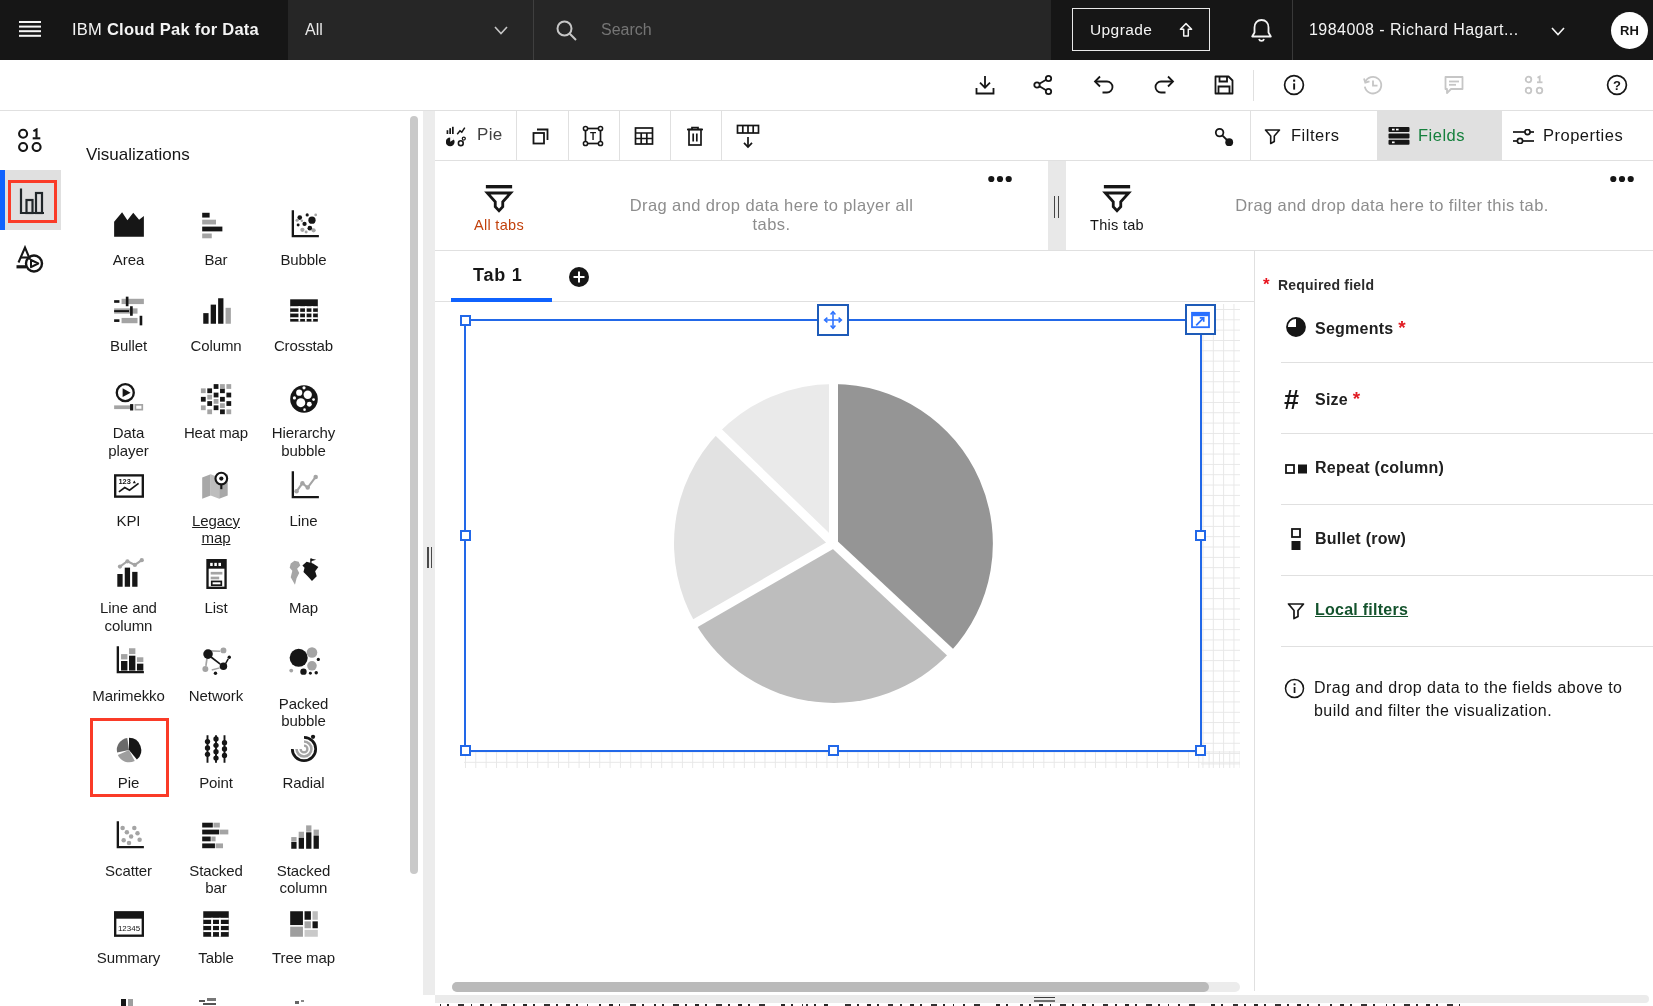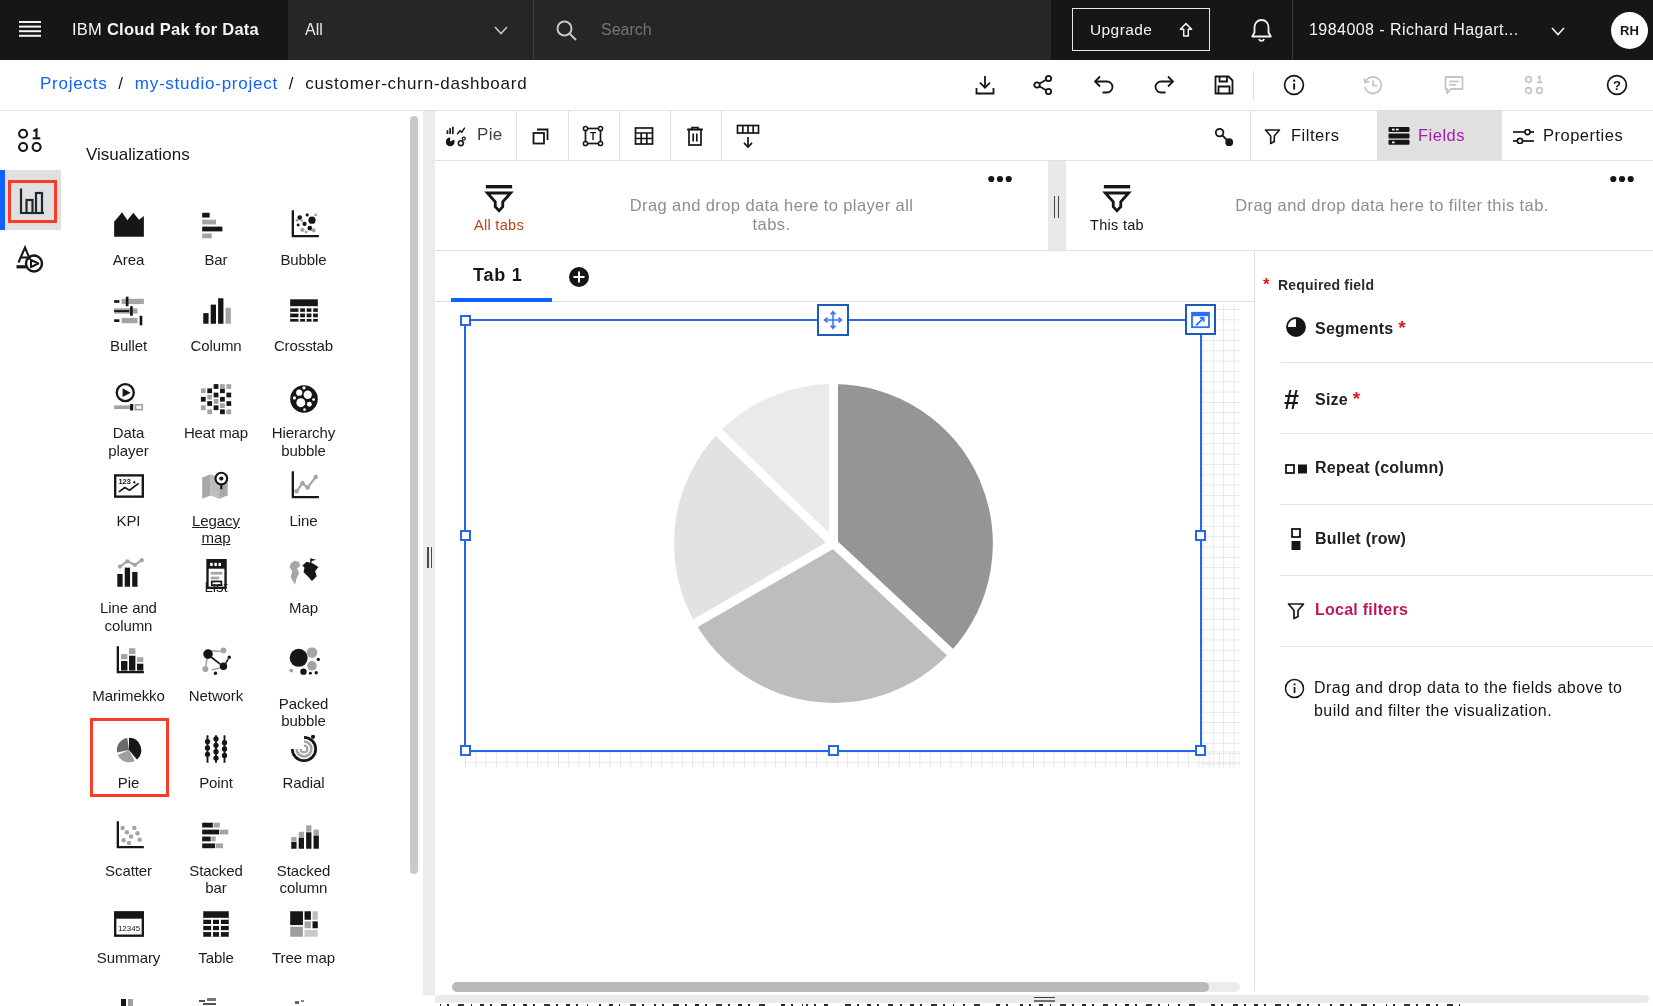--- a/index.html
+++ b/index.html
@@ -44,23 +44,20 @@
   </svg>
   <div class="abs" style="left:1292px;top:0;width:1px;height:60px;background:#393939;"></div>
   <div class="abs" style="left:1309px;top:21px;font-size:16px;letter-spacing:0.45px;color:#f4f4f4;">1984008 - Richard Hagart...</div>
   <svg class="abs" style="left:1551px;top:27px;" width="14" height="9" viewBox="0 0 14 9" fill="none" stroke="#f4f4f4" stroke-width="1.6">
       <path d="M1 1 L7 7.5 L13 1"></path>
     </svg>
   <div class="abs" style="left:1611px;top:12px;width:37px;height:37px;border-radius:50%;background:#fff;text-align:center;line-height:37px;font-size:13px;font-weight:600;color:#161616;">RH</div>
 </div>
 
 <div class="abs" style="left:0;top:60px;width:1653px;height:51px;background:#fff;border-bottom:1px solid #e0e0e0;">
-  <div class="abs" style="left:40px;top:14px;font-size:17px;letter-spacing:0.75px;">
-    <span style="color:#0f62fe;">Projects</span><span style="color:#161616;">&nbsp;&nbsp;/&nbsp;&nbsp;</span><span style="color:#0f62fe;">my-studio-project</span><span style="color:#161616;">&nbsp;&nbsp;/&nbsp;&nbsp;customer-churn-dashboard</span>
-  </div>
 
   <svg class="abs" style="left:974px;top:14px;" width="22" height="22" viewBox="0 0 22 22" fill="none" stroke="#161616" stroke-width="1.8">
     <path d="M11 2 V13"></path>
       <path d="M6 8.7 L11 13.7 L16 8.7"></path>
       <path d="M2.5 14 V19.5 H19.5 V14"></path>
   </svg>
 
   <svg class="abs" style="left:1032px;top:14px;" width="22" height="22" viewBox="0 0 22 22" fill="none" stroke="#161616" stroke-width="1.8">
     <circle cx="16.5" cy="4.5" r="2.7"></circle>
       <circle cx="5" cy="11" r="2.7"></circle>
@@ -291,21 +288,21 @@
 <svg class="abs" style="left:199px;top:556.5px;" width="34" height="34" viewBox="0 0 32 32">
   <rect x="8" y="3" width="17" height="26" fill="none" stroke="#161616" stroke-width="2.2"></rect>
   <rect x="8" y="3" width="17" height="8" fill="#161616"></rect>
   <rect x="10.5" y="5.5" width="2.4" height="3" fill="#fff"></rect>
     <rect x="14.4" y="5.5" width="2.4" height="3" fill="#fff"></rect>
     <rect x="18.3" y="5.5" width="2.4" height="3" fill="#fff"></rect>
   <rect x="11" y="14" width="11" height="2.5" fill="#a4a4a4"></rect>
     <rect x="11" y="18.5" width="8" height="2.5" fill="#a4a4a4"></rect>
   <rect x="12" y="23" width="9" height="3.5" fill="none" stroke="#161616" stroke-width="1.6"></rect>
 </svg>
-<div class="abs lbl" style="left:161px;top:578px;width:110px;">List</div>
+<div class="abs lbl" style="left:161px;top:599px;width:110px;">List</div>
 <svg class="abs" style="left:286.5px;top:556.5px;" width="34" height="34" viewBox="0 0 32 32">
   <path d="M3.5 6 L7 3.5 L11 4.5 L12.5 8 L9.5 11 L11.5 15 L9 20 L7.5 26 L3.5 19 L5 13 L2.5 10 Z" fill="#a6a6a6"></path>
   <path d="M14.5 8 L18.5 4.5 L24.5 6 L29.5 9.5 L26.5 13.5 L28 18 L23.5 22.5 L19.5 18 L15.5 14 L16.5 10 Z" fill="#161616"></path>
   <path d="M22.5 1.5 V6.5" stroke="#161616" stroke-width="1.3"></path>
   <path d="M22.5 1.5 L27.5 2.6 L22.5 4 Z" fill="#161616"></path>
 </svg>
 <div class="abs lbl" style="left:248.5px;top:599px;width:110px;">Map</div>
 
 <svg class="abs" style="left:111.5px;top:644px;" width="34" height="34" viewBox="0 0 32 32">
   <path d="M5.5 2 V26.5 H30" fill="none" stroke="#161616" stroke-width="2.2"></path>
@@ -518,21 +515,21 @@
   </svg>
   <div class="abs" style="left:856px;top:15px;font-size:16.5px;letter-spacing:0.5px;color:#161616;">Filters</div>
   <svg class="abs" style="left:953px;top:16px;" width="22" height="19" viewBox="0 0 22 19">
     <rect x="0.5" y="0" width="21" height="5" rx="1" fill="#161616"></rect>
       <rect x="0.5" y="6.4" width="21" height="5" rx="1" fill="#161616"></rect>
       <rect x="0.5" y="12.8" width="21" height="5" rx="1" fill="#161616"></rect>
     <rect x="4" y="1.7" width="2.6" height="1.7" fill="#fff"></rect>
       <rect x="8" y="1.7" width="2.6" height="1.7" fill="#fff"></rect>
     <rect x="4" y="14.5" width="2.6" height="1.7" fill="#fff"></rect>
   </svg>
-  <div class="abs" style="left:983px;top:15px;font-size:16.5px;letter-spacing:0.5px;color:#a21caf;">Fields</div>
+  <div class="abs" style="left:983px;top:15px;font-size:16.5px;letter-spacing:0.5px;color:#15803d;">Fields</div>
   <svg class="abs" style="left:1078px;top:18px;" width="22" height="15" viewBox="0 0 22 15" fill="none" stroke="#161616" stroke-width="1.7">
     <path d="M0 3 H21"></path>
       <circle cx="14.5" cy="3" r="2.6" fill="#fff"></circle>
     <path d="M0 12 H21"></path>
       <circle cx="7" cy="12" r="2.6" fill="#fff"></circle>
   </svg>
   <div class="abs" style="left:1108px;top:15px;font-size:16.5px;letter-spacing:0.5px;color:#161616;">Properties</div>
 </div>
 
 <div class="abs" style="left:435px;top:161px;width:1218px;height:90px;background:#fff;border-bottom:1px solid #e0e0e0;">
@@ -647,21 +644,21 @@
 <svg class="abs" style="left:1289px;top:528px;" width="14" height="24" viewBox="0 0 14 24">
   <rect x="3" y="1" width="8" height="8" fill="none" stroke="#161616" stroke-width="1.8"></rect>
   <rect x="2.5" y="13" width="9" height="9" fill="#161616"></rect>
 </svg>
 <div class="abs" style="left:1315px;top:530px;font-size:16px;letter-spacing:0.25px;font-weight:700;color:#202020;">Bullet (row)</div>
 <div class="abs sep" style="left:1281px;top:575px;width:372px;height:1px;"></div>
 
 <svg class="abs" style="left:1287px;top:602px;" width="18" height="18" viewBox="0 0 18 18" fill="none" stroke="#161616" stroke-width="1.7">
   <path d="M1.5 2 H16.5 L11 8.5 V14.5 L7 16.5 V8.5 Z" stroke-linejoin="round"></path>
 </svg>
-<div class="abs" style="left:1315px;top:601px;font-size:16px;letter-spacing:0.25px;font-weight:700;color:#be185d;">Local filters</div>
+<div class="abs" style="left:1315px;top:601px;font-size:16px;letter-spacing:0.25px;font-weight:700;color:#14532d;text-decoration:underline;">Local filters</div>
 <div class="abs sep" style="left:1281px;top:646px;width:372px;height:1px;"></div>
 
 <svg class="abs" style="left:1284px;top:678px;" width="21" height="21" viewBox="0 0 21 21">
   <circle cx="10.5" cy="10.5" r="9" fill="none" stroke="#161616" stroke-width="1.5"></circle>
   <rect x="9.7" y="9" width="1.7" height="6" fill="#161616"></rect>
     <rect x="9.6" y="5.4" width="1.9" height="1.9" fill="#161616"></rect>
 </svg>
 <div class="abs" style="left:1314px;top:677px;width:340px;font-size:16px;letter-spacing:0.45px;line-height:22.5px;color:#161616;">Drag and drop data to the fields above to<br>build and filter the visualization.</div>
 
 <div class="abs" style="left:435px;top:995px;width:1214px;height:8px;background:#ebebeb;border-radius:0 6px 6px 0;"></div>

